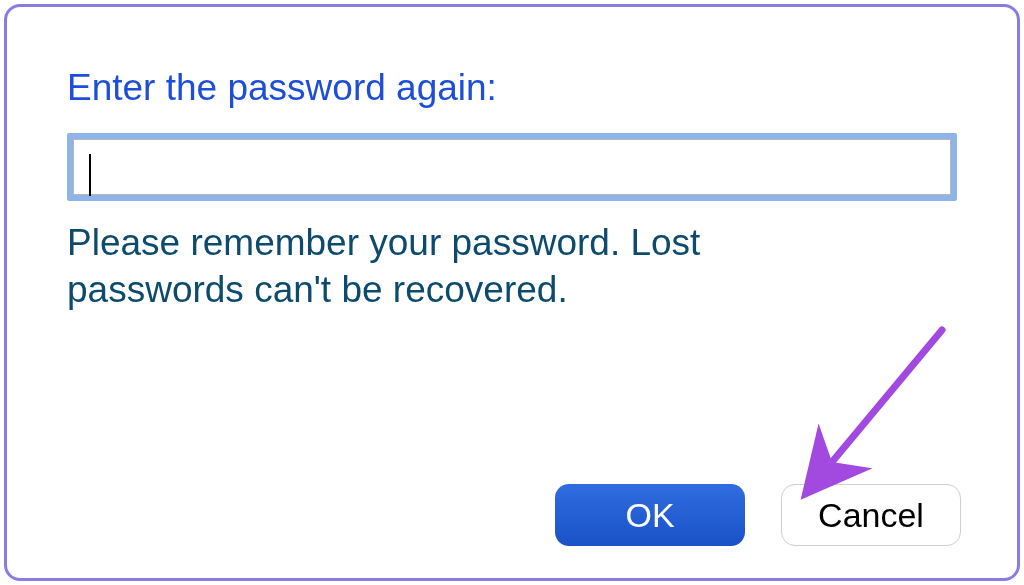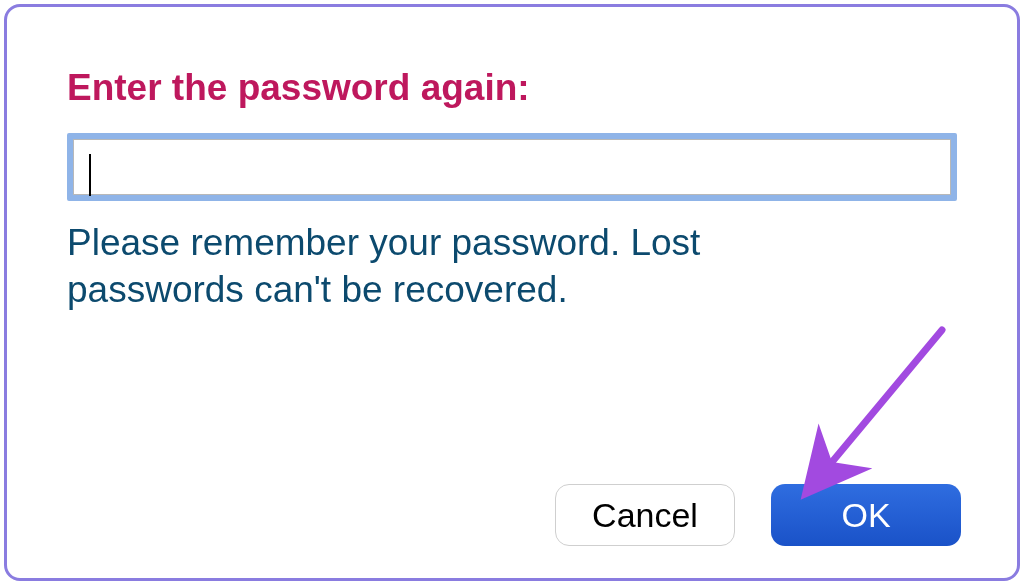--- a/index.html
+++ b/index.html
@@ -21,23 +21,23 @@
       left: 4px;
       right: 4px;
       bottom: 4px;
       border: 3px solid #8a7ce0;
       border-radius: 16px;
       background: #fff;
       padding: 60px 60px 40px 60px;
     }
     .prompt-label {
       font-size: 37px;
-      color: #be185d;
+      color: #1d4ed8;
       margin-bottom: 24px;
-      font-weight: 700;
+      font-weight: 400;
     }
     .input-wrap {
       border: 6px solid #8fb4e8;
       border-radius: 2px;
       margin-bottom: 18px;
       padding: 0;
     }
     .pw-input {
       width: 100%;
       height: 56px;
@@ -111,22 +111,22 @@
   <div class="prompt-label">Enter the password again:</div>
 
   <div class="input-wrap">
     <input type="password" class="pw-input" value="" style="">
   </div>
   <div class="caret"></div>
 
   <div class="warning-text">Please remember your password. Lost passwords can't be recovered.</div>
 
   <div class="button-row">
+    <button class="btn btn-ok">OK</button>
     <button class="btn btn-cancel">Cancel</button>
-    <button class="btn btn-ok">OK</button>
   </div>
 
   <svg class="arrow" width="170" height="180">
     <defs>
       <marker id="ah" markerWidth="12" markerHeight="12" refX="3" refY="5" orient="auto">
         <path d="M0,0 L10,5 L0,10 L3,5 Z" fill="#a24ae0"></path>
       </marker>
     </defs>
     <path d="M 155 8 L 45 140" stroke="#a24ae0" stroke-width="7" fill="none" marker-end="url(#ah)" stroke-linecap="round"></path>
   </svg>

